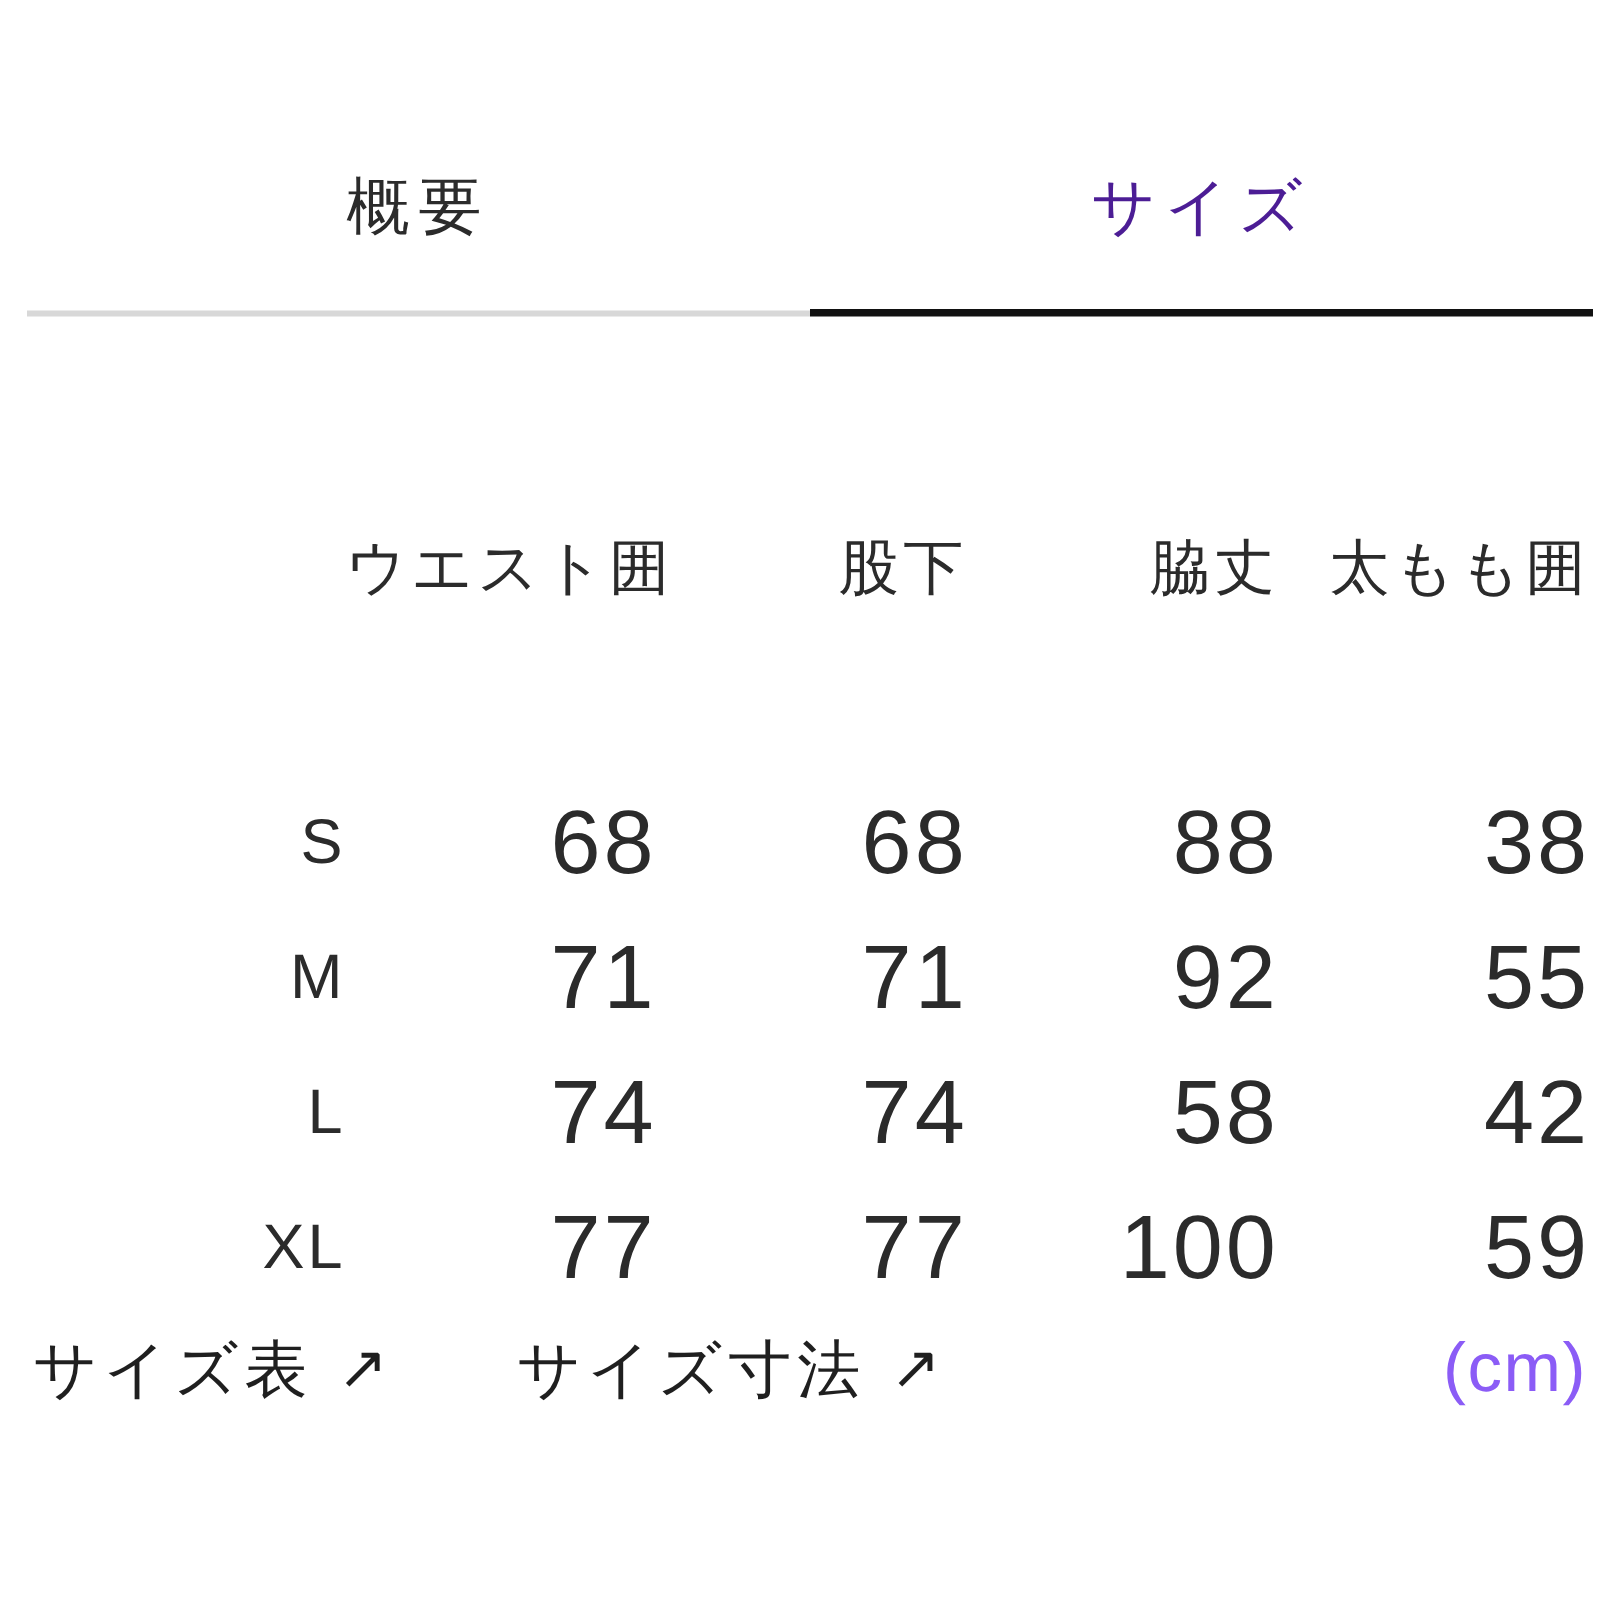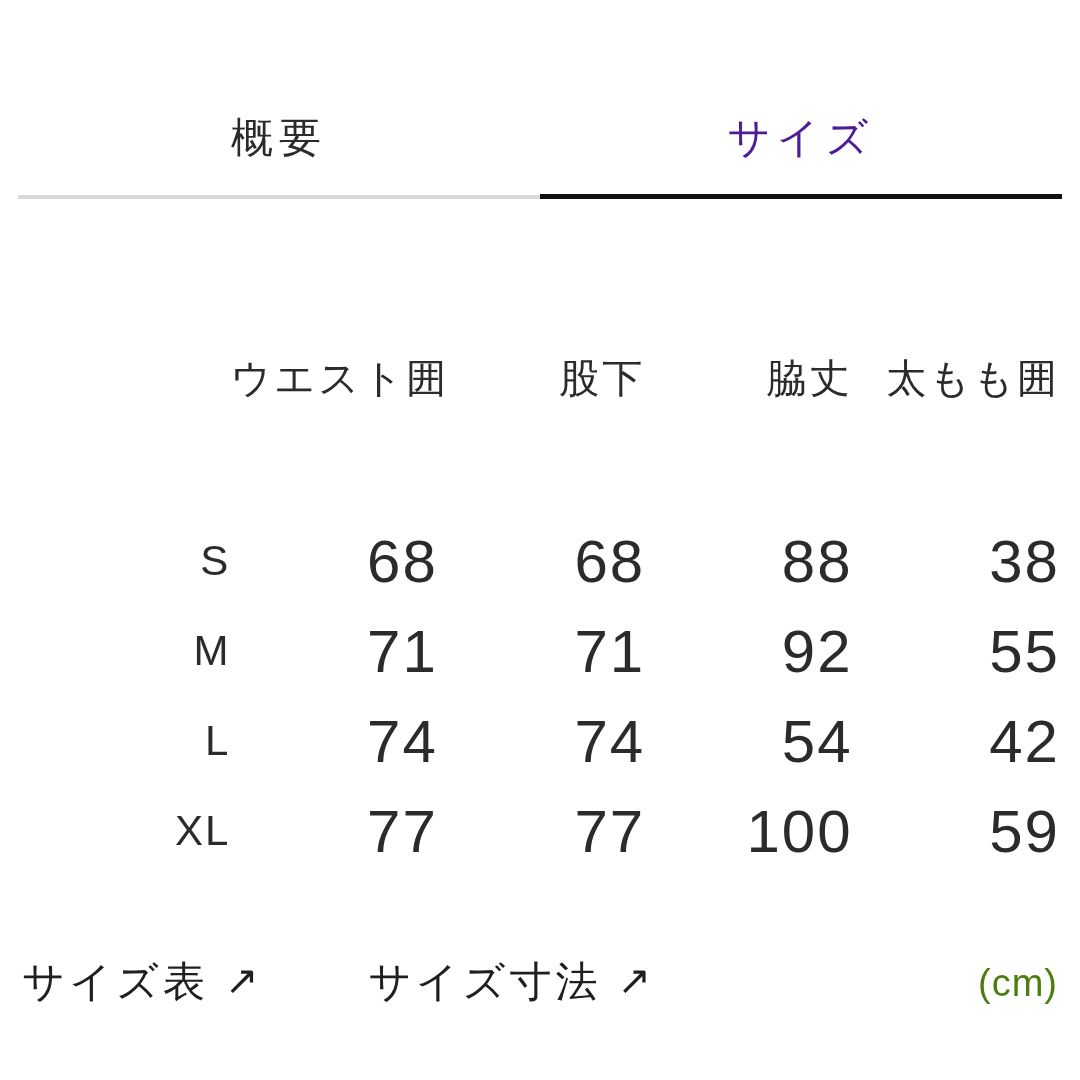--- a/index.html
+++ b/index.html
@@ -29,21 +29,21 @@
     width: 1044px;
     display: flex;
   }
   .tab {
     flex: 0 0 50%;
     box-sizing: border-box;
     text-align: center;
     font-size: 42px;
     letter-spacing: 6px;
     color: #2b2b2b;
-    padding-bottom: 28px;
+    padding-bottom: 40px;
     border-bottom: 4px solid #d8d8d8;
   }
   .tab.active {
     border-bottom: 5px solid #111111;
     color: #4c1d95;
   }
 
   
   .size-table {
     position: absolute;
@@ -81,50 +81,49 @@
   }
   .spacer-row td {
     height: 36px;
   }
 
   
   .footer {
     position: absolute;
     left: 22px;
     right: 22px;
-    top: 942px;
+    top: 884px;
     display: flex;
     align-items: baseline;
     font-size: 42px;
     letter-spacing: 4px;
     color: #1f1f1f;
   }
   .footer-link {
     display: inline-flex;
     align-items: baseline;
     white-space: nowrap;
     text-decoration: none;
     color: inherit;
   }
   .footer-link .arrow {
     display: inline-block;
     font-size: 40px;
     margin-left: 16px;
     transform: translateY(-2px);
   }
   .footer-link.second {
-    margin-left: 106px;
+    margin-left: 82px;
   }
   .footer-unit {
     margin-left: auto;
-    font-size: 38px;
+    font-size: 46px;
     letter-spacing: 1px;
-    color: #4d7c0f;
+    color: #8b5cf6;
     white-space: nowrap;
-    margin-top: 20px;
   }
 </style>
 </head>
 <body>
 
 <div class="page">
 
   <div class="tabs">
     <div class="tab">
       <span>概要</span>
@@ -170,21 +169,21 @@
         <td class="row-label">M</td>
         <td>71</td>
         <td>71</td>
         <td>92</td>
         <td>55</td>
       </tr>
       <tr>
         <td class="row-label">L</td>
         <td>74</td>
         <td>74</td>
-        <td>54</td>
+        <td>58</td>
         <td>42</td>
       </tr>
       <tr>
         <td class="row-label">XL</td>
         <td>77</td>
         <td>77</td>
         <td>100</td>
         <td>59</td>
       </tr>
     </tbody>

